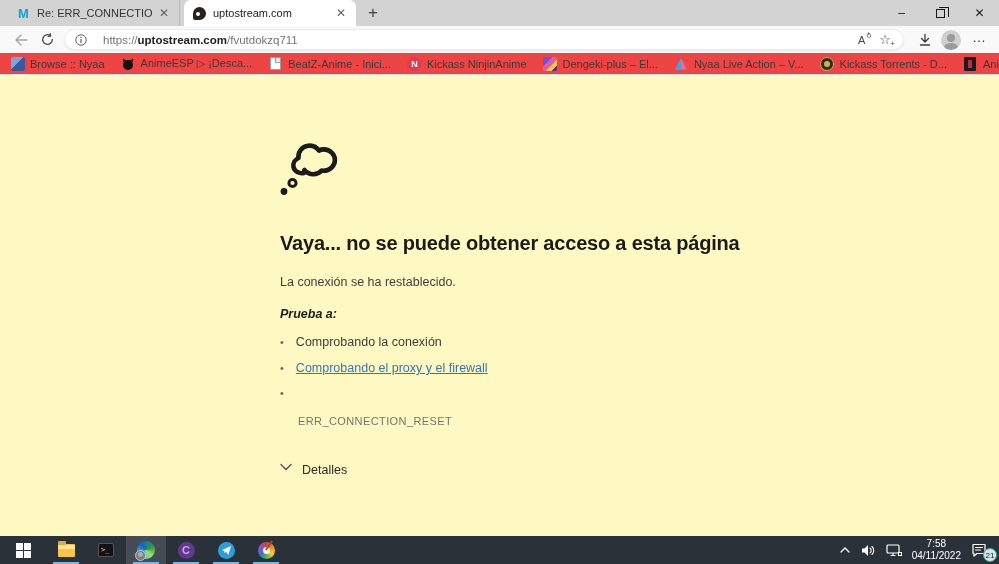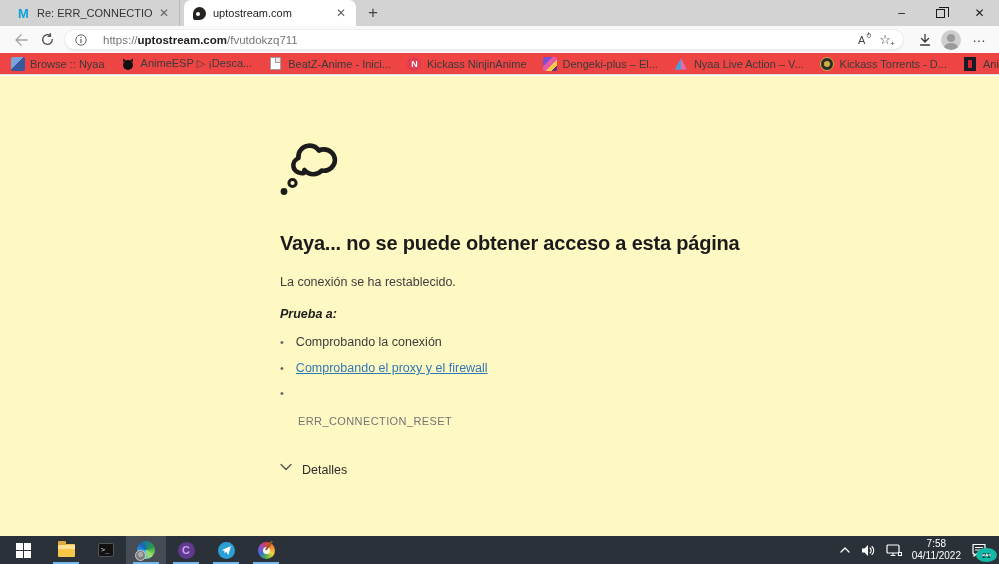--- a/index.html
+++ b/index.html
@@ -84,21 +84,21 @@
   .ico-edge::after { content:""; position:absolute; left:-2px; bottom:-2px; width:9px; height:9px; border-radius:50%; background:radial-gradient(circle at 50% 40%,#aaa 0 35%,#7d7d7d 36%); border:1px solid #c9c9c9; }
   .ico-bt { width:17px; height:17px; border-radius:50%; background:#5f3a8e; color:#c9a6ef; font-size:11px; font-weight:bold; display:flex; align-items:center; justify-content:center; }
   .ico-tg { width:17px; height:17px; border-radius:50%; background:#2ba0d8; display:flex; align-items:center; justify-content:center; }
   .ico-palette { width:17px; height:17px; border-radius:50%; background:conic-gradient(#e23b3b,#f08c2e,#f3d23c,#57b54a,#3a6fd8,#8e4fd0,#e23b3b); position:relative; }
   .ico-palette::before { content:""; position:absolute; left:5px; top:5px; width:7px; height:7px; border-radius:50%; background:#fdf6e3; }
   .ico-palette::after { content:""; position:absolute; left:10px; top:-2px; width:2px; height:11px; background:#8a5a2b; transform:rotate(35deg); }
   .tray { margin-left:auto; display:flex; align-items:center; gap:10px; padding-right:6px; }
   .tray-icon { display:flex; align-items:center; justify-content:center; }
   .clock { text-align:center; font-size:10px; line-height:1.25; color:#fff; }
   .action-wrap { position:relative; width:22px; height:20px; display:flex; align-items:center; }
-  .badge { position:absolute; right:-4px; bottom:-2px; min-width:14px; height:14px; border-radius:50%; background:#dfe3e8; border:6px solid #14b8a6; color:#16191d; font-size:8px; font-weight:normal; display:flex; align-items:center; justify-content:center; }
+  .badge { position:absolute; right:-4px; bottom:-2px; min-width:14px; height:14px; border-radius:50%; background:#dfe3e8; border:1px solid #14b8a6; color:#16191d; font-size:8px; font-weight:normal; display:flex; align-items:center; justify-content:center; }
 </style>
 </head>
 <body>
 
 <div class="screen">
 
   <div class="tabstrip">
     <div class="tab inactive">
       <span class="favicon">
           <span class="fav-m">M</span>

